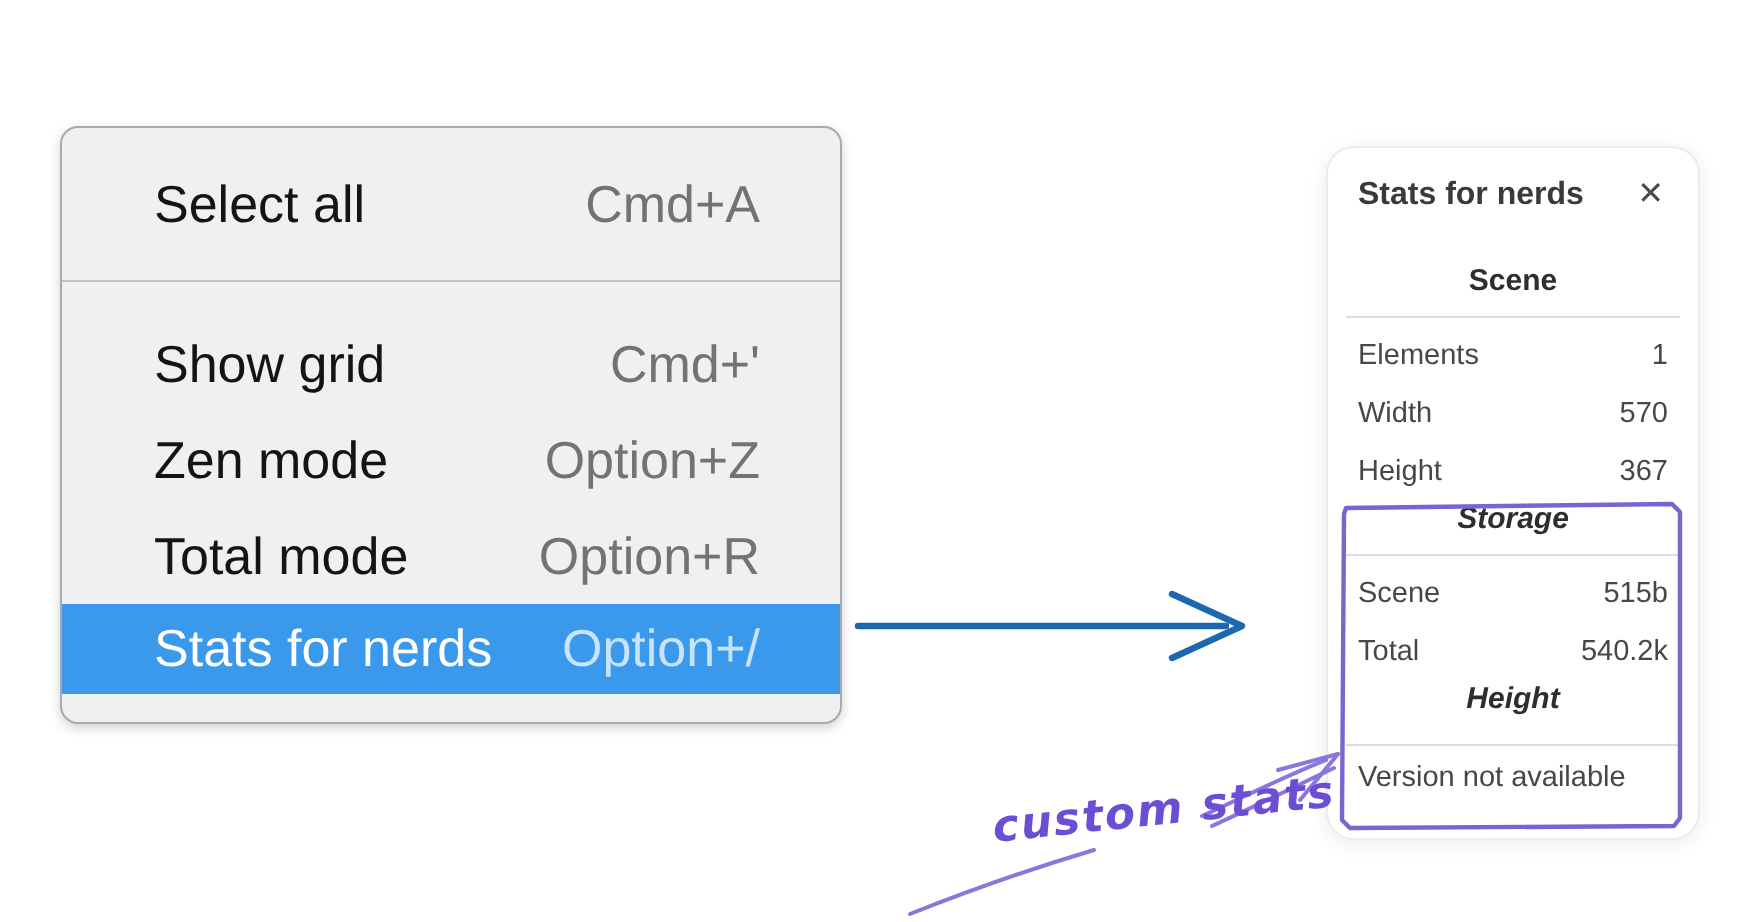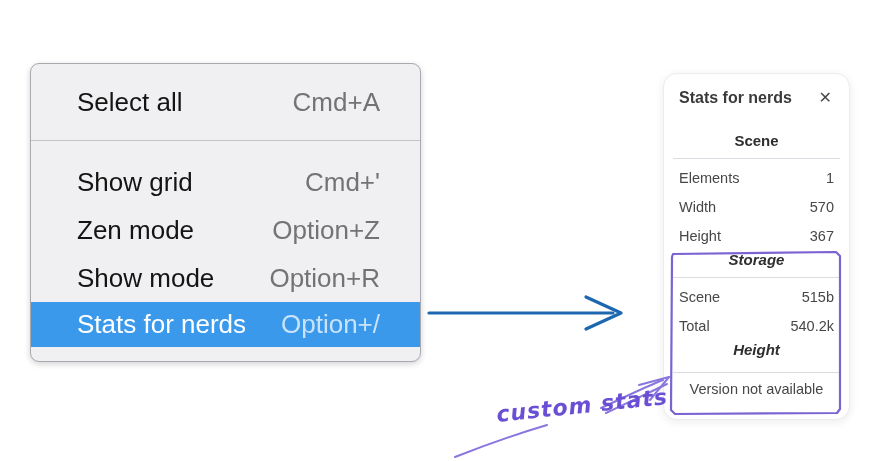--- a/index.html
+++ b/index.html
@@ -50,21 +50,21 @@
     height:20px;line-height:20px;
   }
   .sec-head.tight{margin-top:0;font-style:italic;}
   .phr{height:1px;background:#d9dce1;margin:7px -6px 0 -6px;}
   .phr.vspace{margin-top:12px;}
   .stat-rows{margin-top:4px;}
   .stat-row{
     display:flex;justify-content:space-between;align-items:center;
     height:29px;font-size:14.5px;color:#474747;gap:40px;
   }
-  .panel-note{margin-top:6px;font-size:14.5px;color:#474747;height:20px;line-height:20px;text-align:center;}
+  .panel-note{margin-top:6px;font-size:14.5px;color:#474747;height:20px;line-height:20px;}
 
   
   .overlay{position:absolute;left:0;top:0;width:873px;height:461px;pointer-events:none;}
   .handwriting{
     position:absolute;left:496px;top:393px;
     font-family:"DejaVu Sans",sans-serif;font-style:italic;font-weight:bold;
     font-size:22px;letter-spacing:1px;color:var(--handwriting,#6a4fd4);
     transform:rotate(-6deg);white-space:nowrap;
   }
 </style>
@@ -81,21 +81,21 @@
     <div class="menu-divider"></div>
     <div class="menu-item mi-reg">
       <span class="mi-label">Show grid</span>
       <span class="mi-shortcut">Cmd+'</span>
     </div>
     <div class="menu-item mi-reg">
       <span class="mi-label">Zen mode</span>
       <span class="mi-shortcut">Option+Z</span>
     </div>
     <div class="menu-item mi-reg">
-      <span class="mi-label">Show mode</span>
+      <span class="mi-label">Total mode</span>
       <span class="mi-shortcut">Option+R</span>
     </div>
     <div class="menu-item mi-hl">
       <span class="mi-label">Stats for nerds</span>
       <span class="mi-shortcut">Option+/</span>
     </div>
   </div>
 
   <div class="panel">
     <div class="panel-header">

